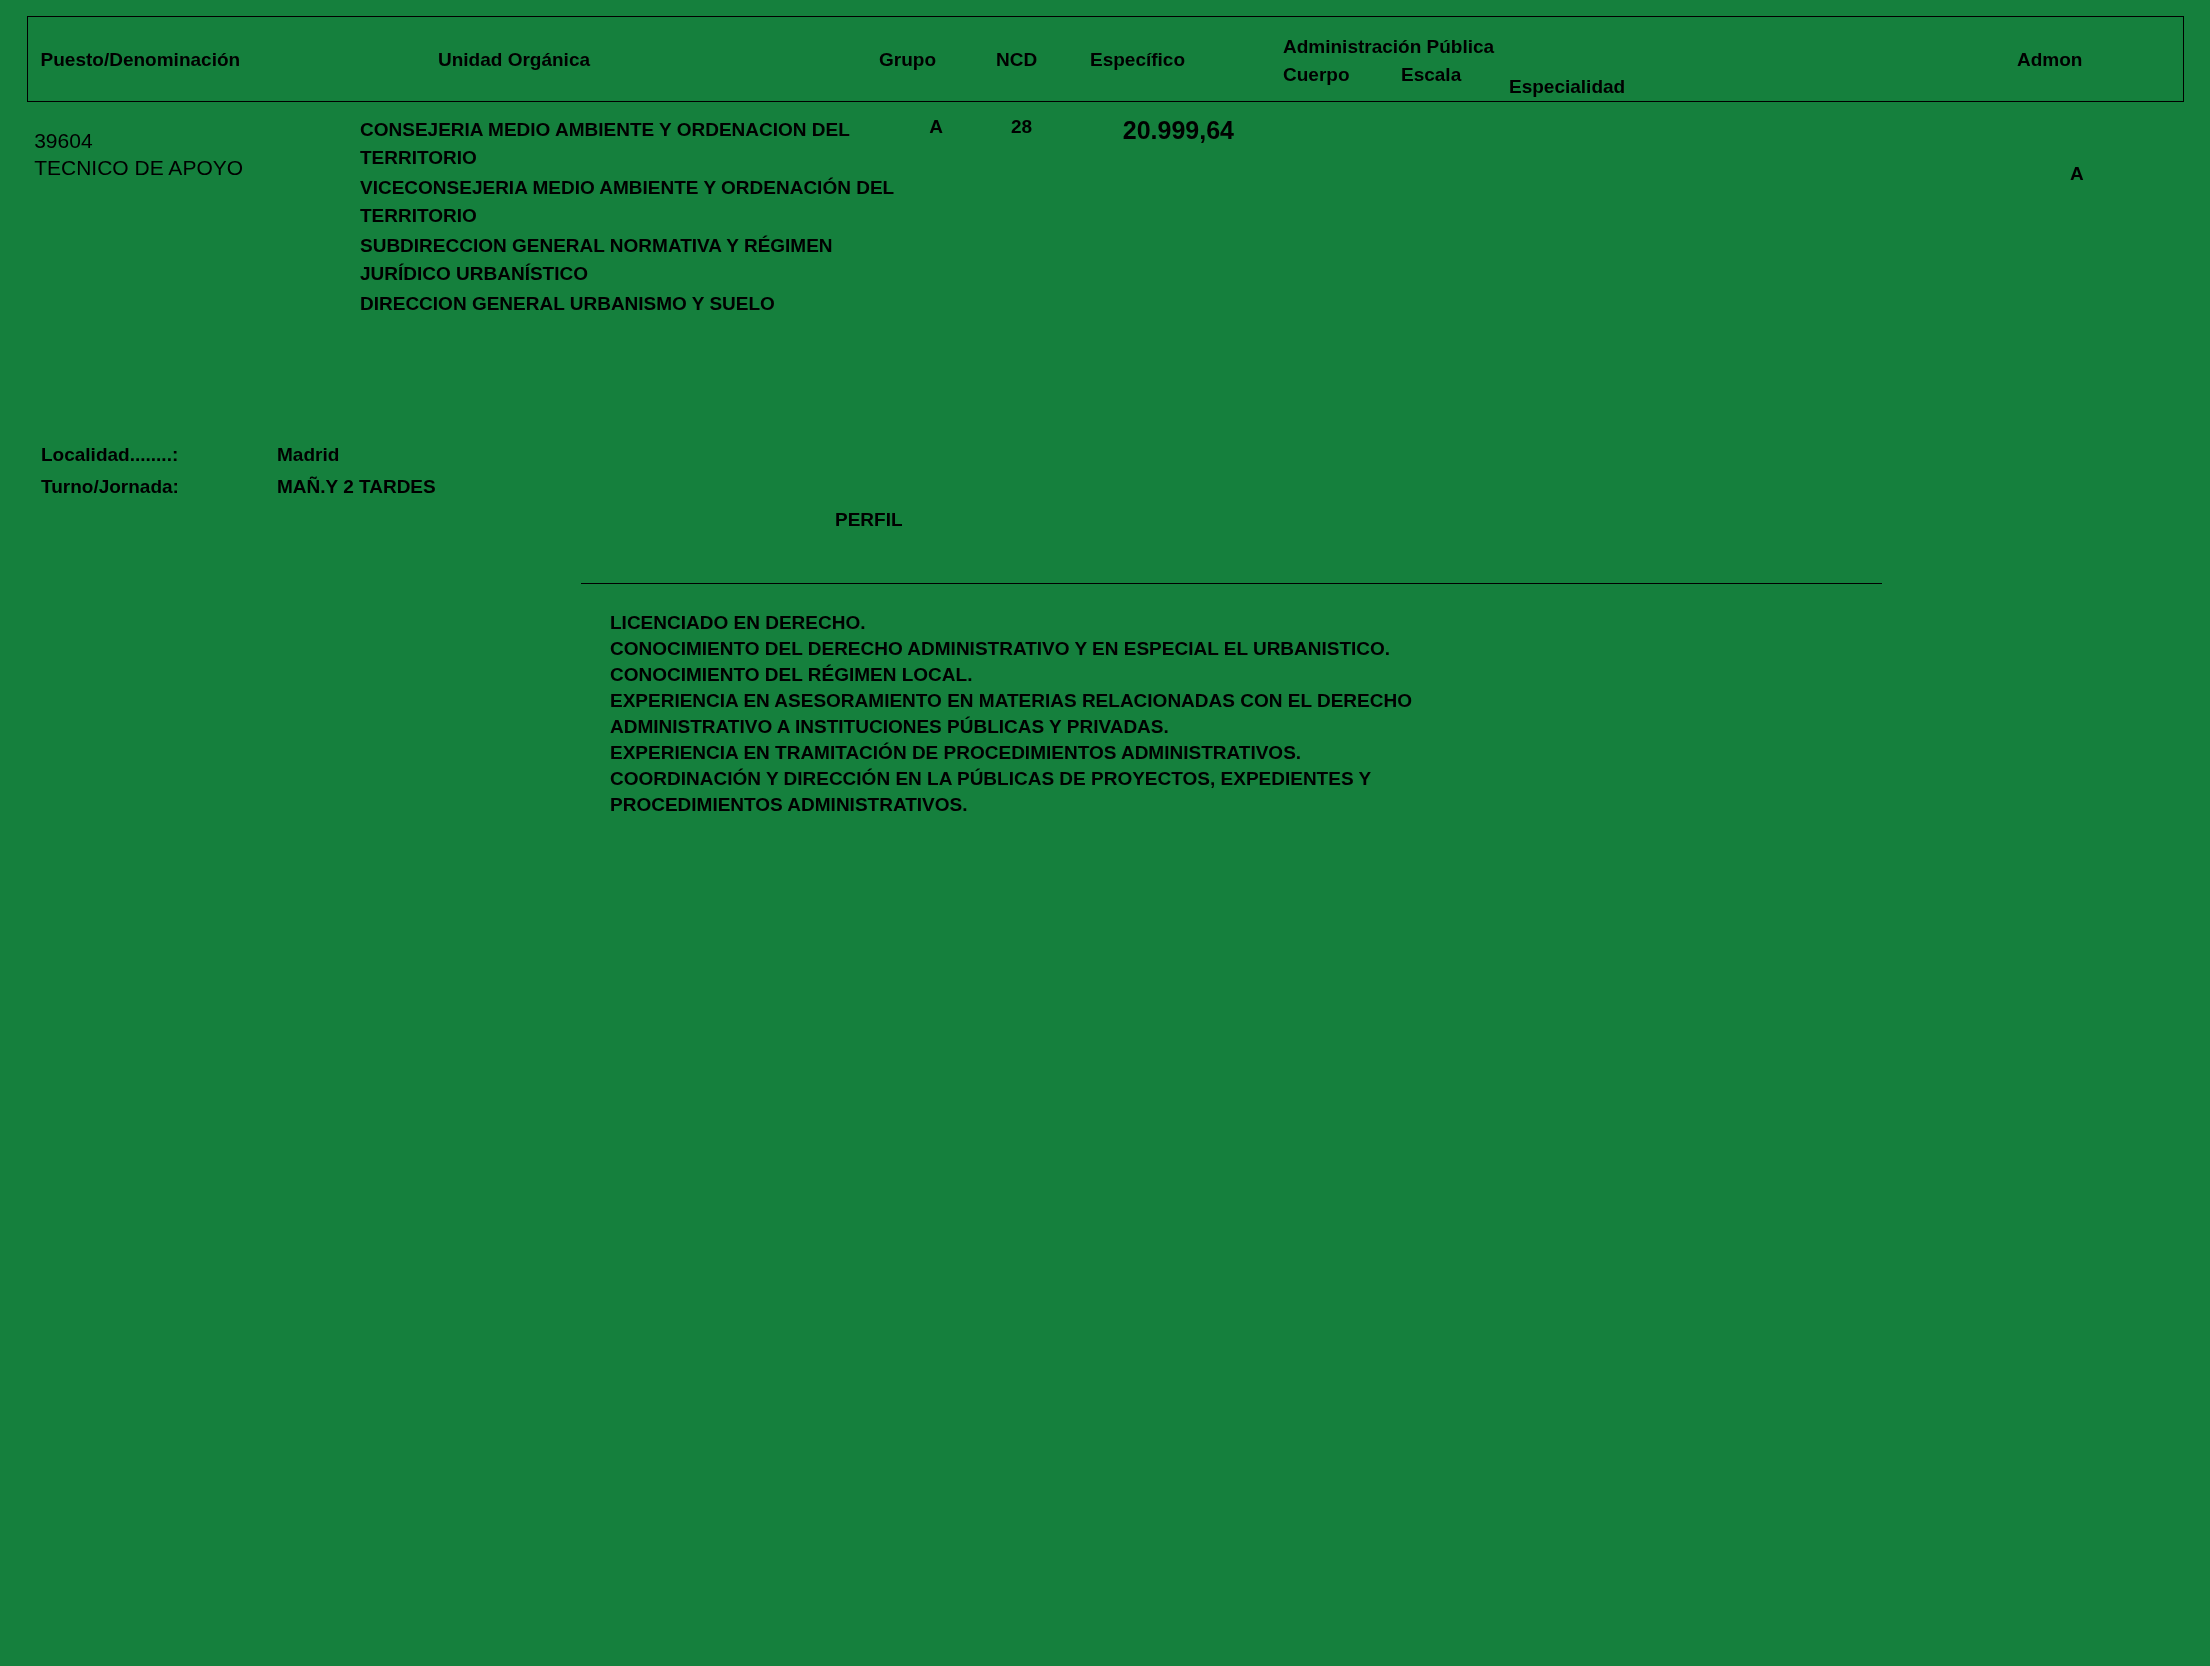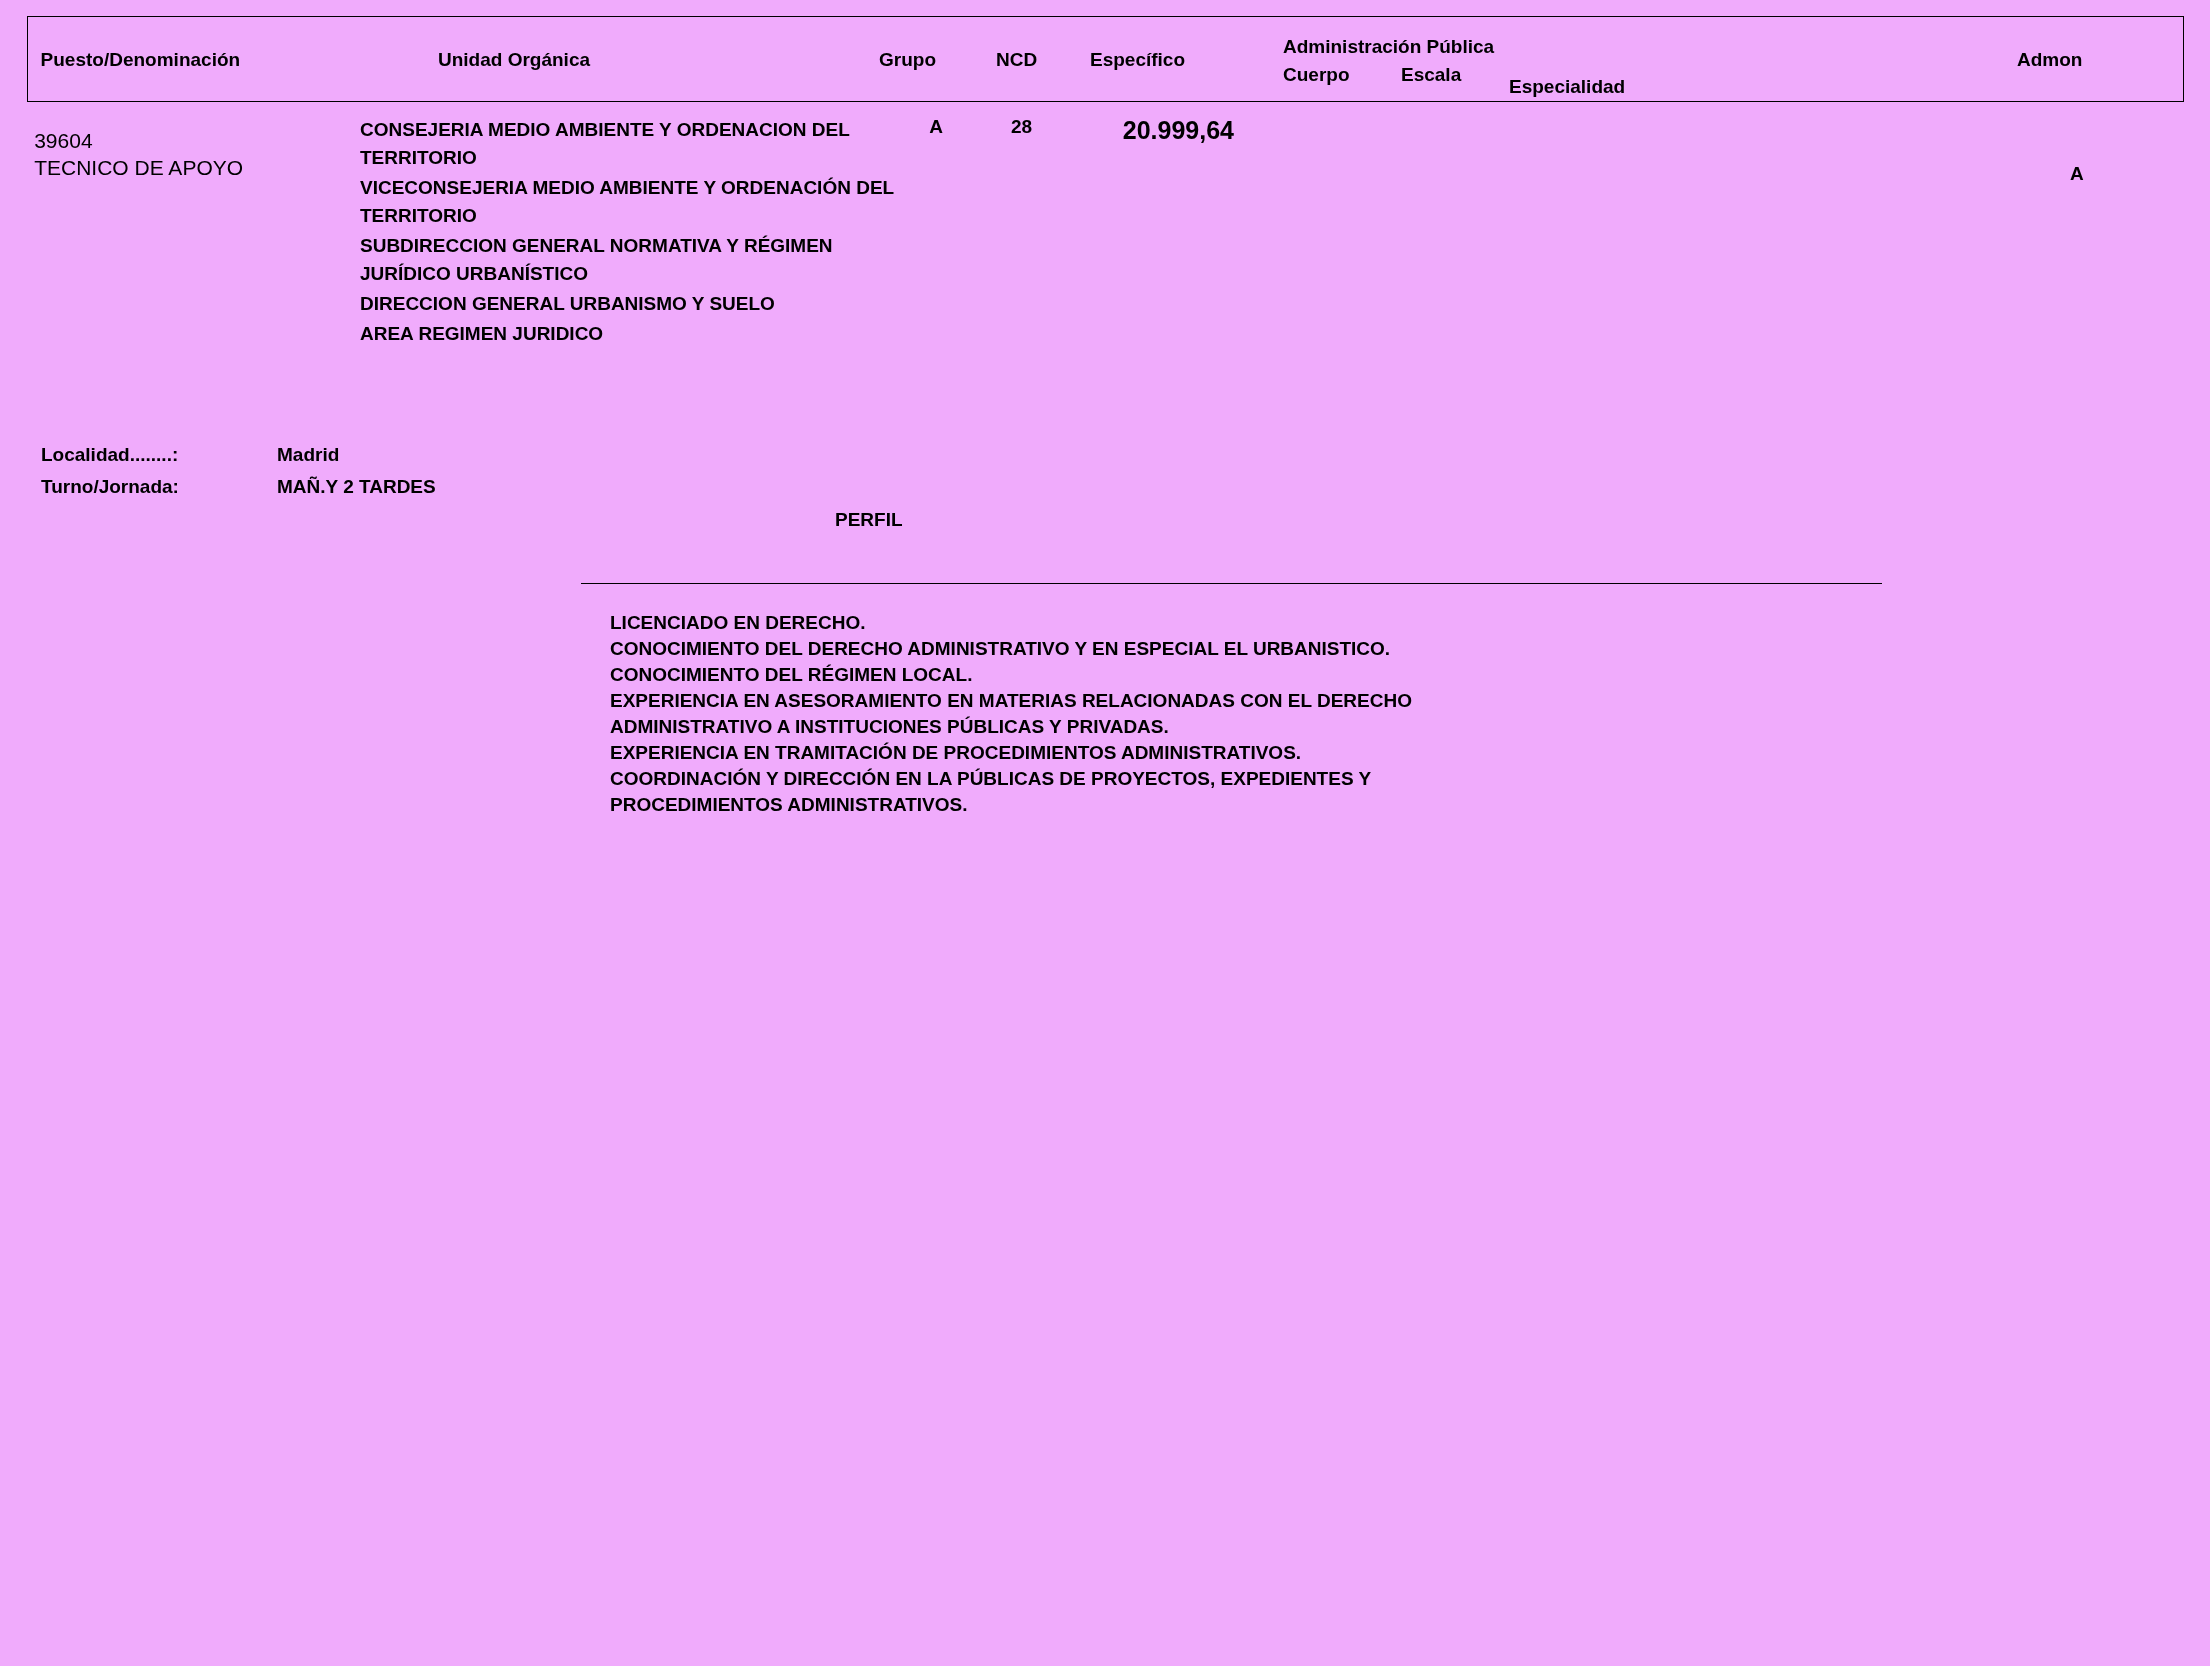--- a/index.html
+++ b/index.html
@@ -8,21 +8,21 @@
     background: #ffffff;
   }
   body {
     font-family: "Liberation Sans", sans-serif;
     color: #000000;
   }
   .page {
     position: relative;
     width: 2211px;
     height: 1667px;
-    background: #f0abfc;
+    background: #15803d;
     box-sizing: border-box;
     padding: 16px 27px 0 27px;
   }
 
   
   .header-box {
     border: 1.8px solid #000000;
     position: relative;
     height: 86px;
     box-sizing: border-box;
@@ -173,21 +173,20 @@
     <div class="col-code">
       <div>39604</div>
       <div>TECNICO DE APOYO</div>
     </div>
 
     <div class="col-unidad">
       <div class="unit-line">CONSEJERIA MEDIO AMBIENTE Y ORDENACION DEL TERRITORIO</div>
       <div class="unit-line">VICECONSEJERIA MEDIO AMBIENTE Y ORDENACIÓN DEL TERRITORIO</div>
       <div class="unit-line">SUBDIRECCION GENERAL NORMATIVA Y RÉGIMEN JURÍDICO URBANÍSTICO</div>
       <div class="unit-line">DIRECCION GENERAL URBANISMO Y SUELO</div>
-      <div class="unit-line">AREA REGIMEN JURIDICO</div>
     </div>
 
     <div class="col-grupo">A</div>
     <div class="col-ncd">28</div>
     <div class="col-especifico">20.999,64</div>
 
 
     <div class="col-admon-val">A</div>
   </div>
 

